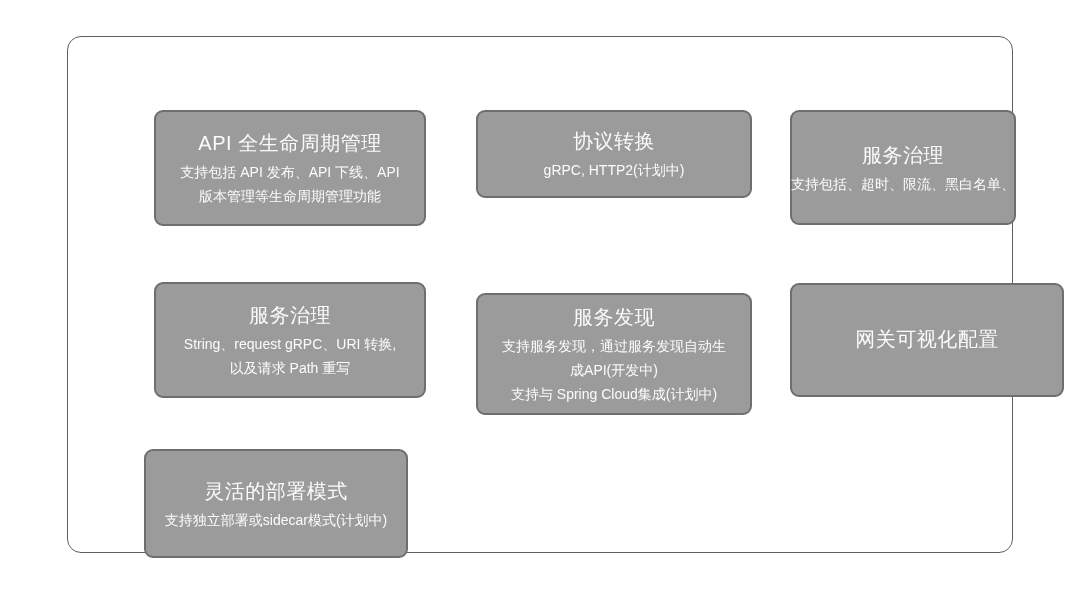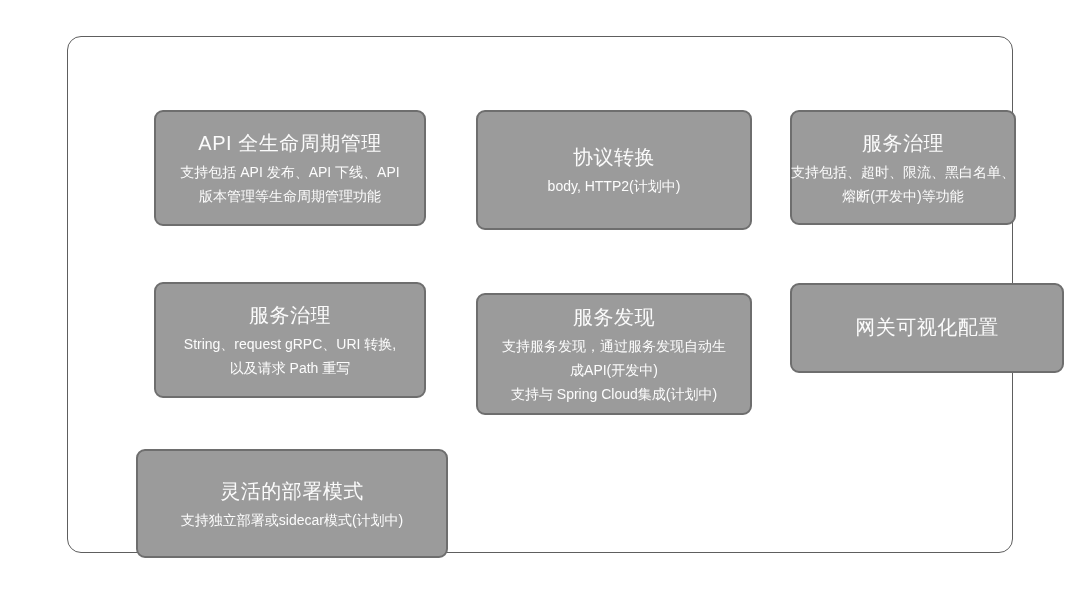--- a/index.html
+++ b/index.html
@@ -55,55 +55,54 @@
   .card-body {
     font-size: 14px;
     line-height: 24px;
     font-weight: 400;
     color: #fcfcfc;
   }
   .card-body .ln { display: block; white-space: nowrap; }
 
   
   #card-api-lifecycle { left: 86px;  top: 73px;  width: 272px; height: 116px; }
-  #card-protocol-conversion { left: 408px; top: 73px;  width: 276px; height: 120px; }
+  #card-protocol-conversion { left: 408px; top: 73px;  width: 276px; height: 88px; }
   #card-service-governance { left: 722px; top: 73px;  width: 226px; height: 115px; }
   
   #card-data-transform { left: 86px;  top: 245px; width: 272px; height: 116px; }
   #card-service-discovery { left: 408px; top: 256px; width: 276px; height: 122px; }
-  #card-gateway-visual-config { left: 722px; top: 246px; width: 274px; height: 90px; }
+  #card-gateway-visual-config { left: 722px; top: 246px; width: 274px; height: 114px; }
   
-  #card-flexible-deployment { left: 68px;  top: 412px; width: 312px; height: 109px; }
+  #card-flexible-deployment { left: 76px;  top: 412px; width: 264px; height: 109px; }
 </style>
 </head>
 <body>
 
 <div id="canvas">
   <div class="frame">
 
     <div class="card" id="card-api-lifecycle">
       <div class="card-title">API 全生命周期管理</div>
       <div class="card-body">
         <span class="ln">支持包括 API 发布、API 下线、API</span>
         <span class="ln">版本管理等生命周期管理功能</span>
       </div>
     </div>
 
     <div class="card" id="card-protocol-conversion">
       <div class="card-title">协议转换</div>
       <div class="card-body">
-        <span class="ln">body, HTTP2(计划中)</span>
+        <span class="ln">gRPC, HTTP2(计划中)</span>
       </div>
     </div>
 
     <div class="card" id="card-service-governance">
       <div class="card-title">服务治理</div>
       <div class="card-body">
         <span class="ln">支持包括、超时、限流、黑白名单、</span>
-        <span class="ln">熔断(开发中)等功能</span>
       </div>
     </div>
 
     <div class="card" id="card-data-transform">
       <div class="card-title">服务治理</div>
       <div class="card-body">
         <span class="ln">String、request gRPC、URI 转换,</span>
         <span class="ln">以及请求 Path 重写</span>
       </div>
     </div>

